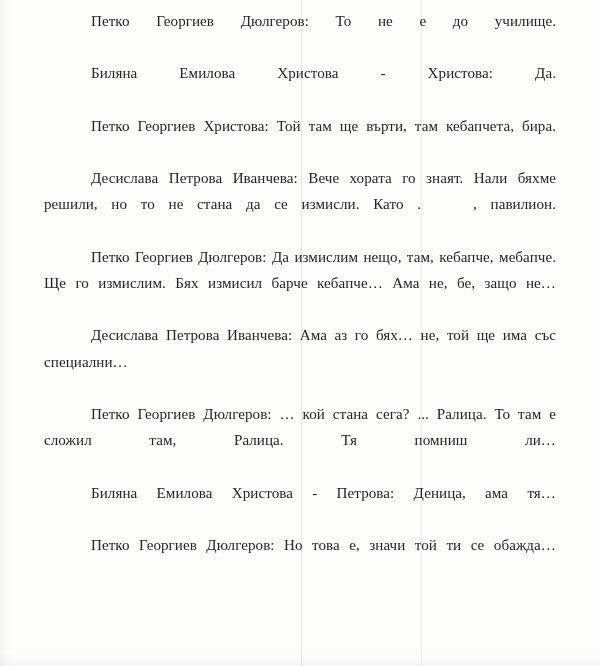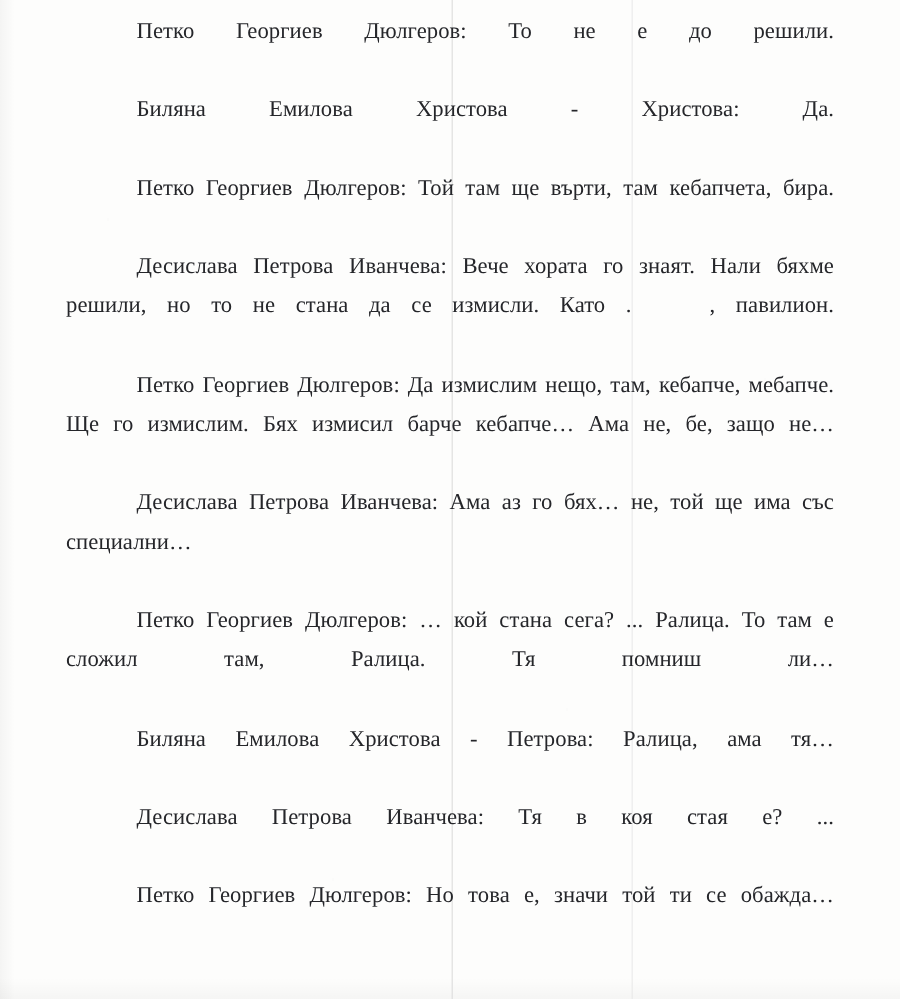--- a/index.html
+++ b/index.html
@@ -108,37 +108,36 @@
 <div id="page">
 
   <div class="edge-shade-left"></div>
   <div class="edge-shade-bottom"></div>
 
   <div class="scan-streak s1"></div>
   <div class="scan-streak s2"></div>
 
   <div id="body-text">
 
-    <p class="para">Петко Георгиев Дюлгеров: То не е до решили.</p>
+    <p class="para">Петко Георгиев Дюлгеров: То не е до училище.</p>
 
 
     <p class="para">Биляна Емилова Христова - Христова: Да.</p>
 
-    <p class="para">Петко Георгиев Дюлгеров: Той там ще върти,  там кебапчета, бира.</p>
+    <p class="para">Петко Георгиев Христова: Той там ще върти,  там кебапчета, бира.</p>
 
     <p class="para"><span>Десислава Петрова Иванчева: Вече хората го знаят. Нали бяхме решили, но то не стана да се измисли. Като .</span><span class="redaction r-kato"></span><span>, павилион.</span></p>
 
     <p class="para">Петко Георгиев Дюлгеров: Да измислим нещо, там, кебапче, мебапче. Ще го измислим. Бях измисил барче кебапче… Ама не, бе, защо не…</p>
 
     <p class="para">Десислава Петрова Иванчева: Ама аз го бях… не, той ще има със специални…</p>
 
     <p class="para">Петко Георгиев Дюлгеров: …  кой стана сега? ... Ралица. То там е сложил там, Ралица. Тя помниш ли…</p>
 
-    <p class="para">Биляна Емилова Христова - Петрова: Ралица, ама тя…</p>
+    <p class="para">Биляна Емилова Христова - Петрова: Деница, ама тя…</p>
 
-    <p class="para">Десислава Петрова Иванчева: Тя в коя стая е? ...</p>
 
     <p class="para">Петко Георгиев Дюлгеров: Но това е, значи той ти се обажда…</p>
 
   </div>
 
   <div class="noise"></div>
 </div>
 
 </body></html>

